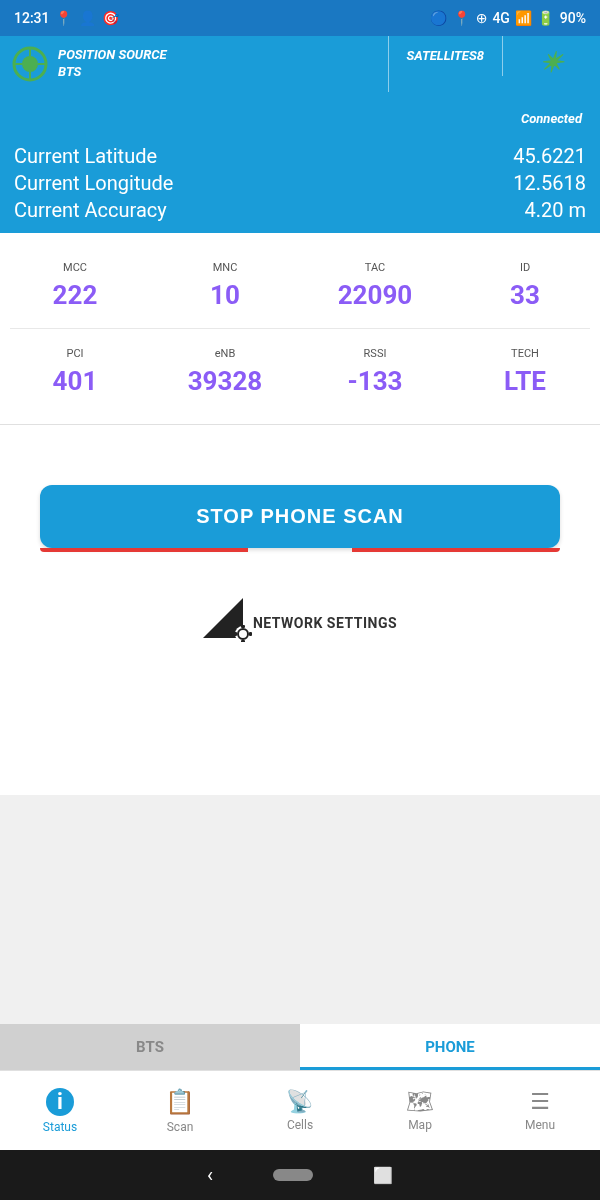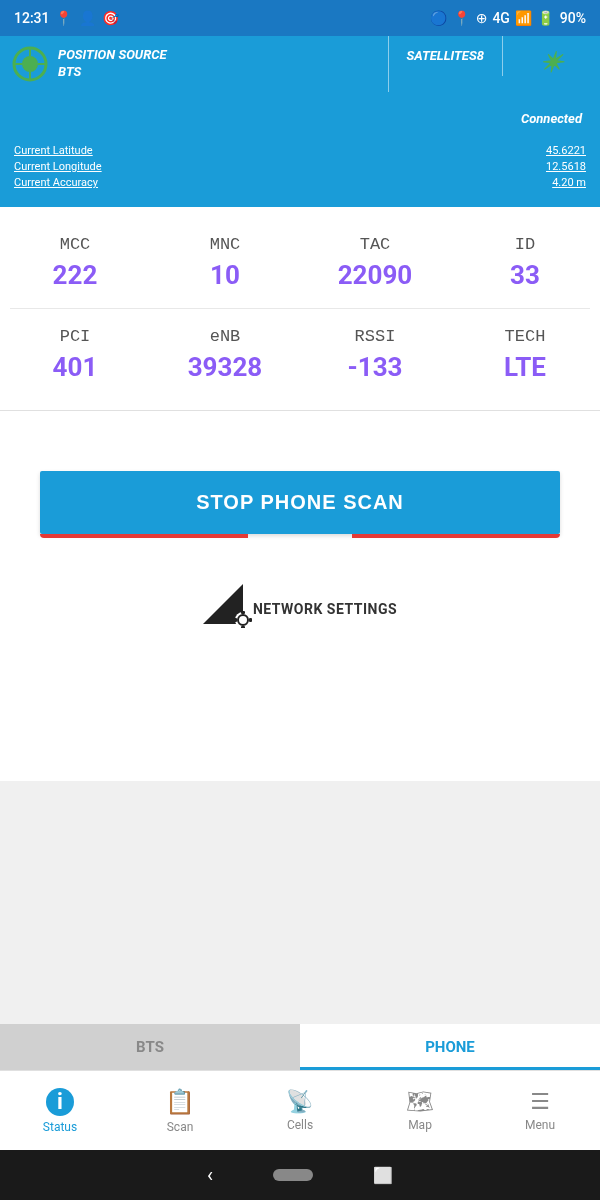--- a/index.html
+++ b/index.html
@@ -69,23 +69,22 @@
       display: flex;
       flex-direction: column;
       align-items: center;
       justify-content: center;
       padding: 10px 18px;
       font-size: 13px;
       font-weight: 700;
       gap: 4px;
     }
     .header-details {
-      padding: 8px 14px 15px;
-      font-size: 11px;
-      text-decoration: underline;
+      padding: 8px 14px 8px;
+      font-size: 20px;
     }
     .header-details .detail-row {
       display: flex;
       justify-content: space-between;
       margin-bottom: 3px;
     }
 
     
     .cell-grid {
       background: white;
@@ -94,24 +93,23 @@
       padding: 10px 0;
       border-bottom: 1px solid #e0e0e0;
     }
     .cell-item {
       display: flex;
       flex-direction: column;
       align-items: center;
       padding: 18px 8px;
     }
     .cell-item .label {
-      font-size: 17px;
+      font-size: 11px;
       color: #555;
       margin-bottom: 6px;
-      font-family: Liberation Mono, monospace;
     }
     .cell-item .value {
       font-size: 26px;
       font-weight: 700;
       color: #8b5cf6;
     }
 
     
     .cell-grid-divider {
       grid-column: 1 / -1;
@@ -132,21 +130,21 @@
     .stop-btn-container {
       width: 100%;
       padding: 60px 40px 20px;
       display: flex;
       justify-content: center;
     }
     .stop-btn {
       background: #1a9cd8;
       color: white;
       border: none;
-      border-radius: 2px;
+      border-radius: 12px;
       font-size: 20px;
       font-weight: 700;
       letter-spacing: 1px;
       padding: 20px 0;
       width: 100%;
       cursor: pointer;
       position: relative;
       box-shadow: 0 2px 4px rgba(0,0,0,0.15);
     }
     .stop-btn::before {

